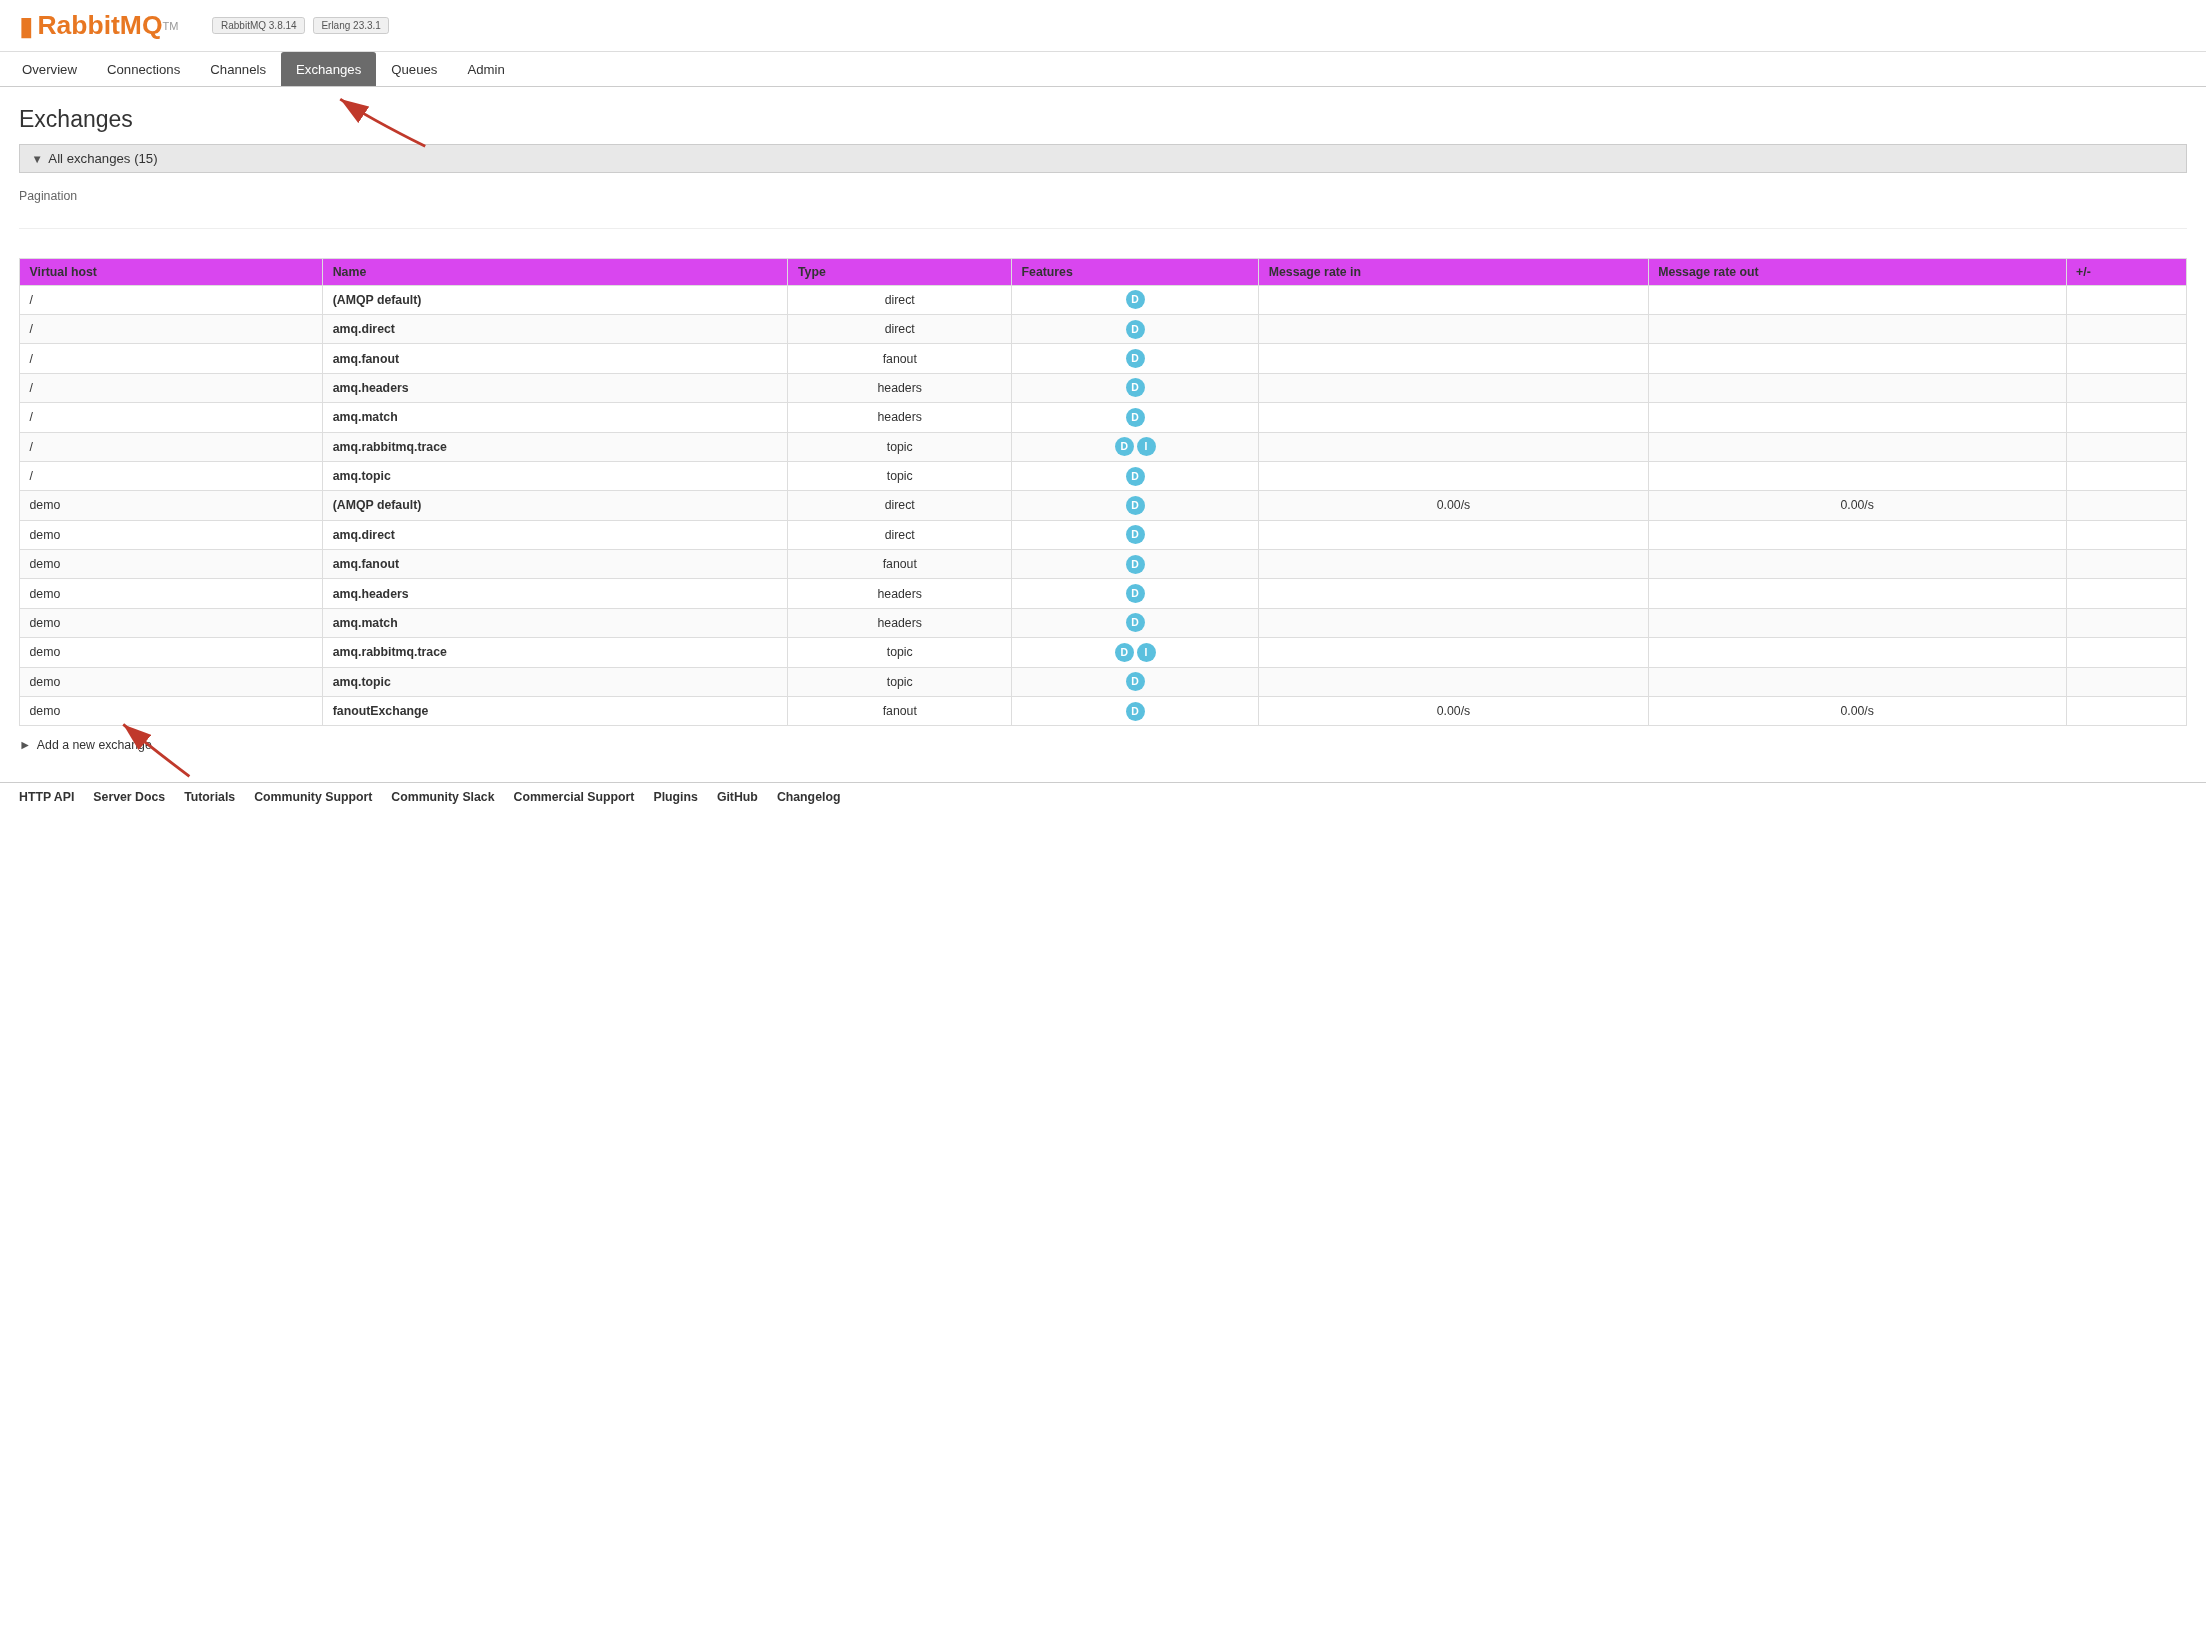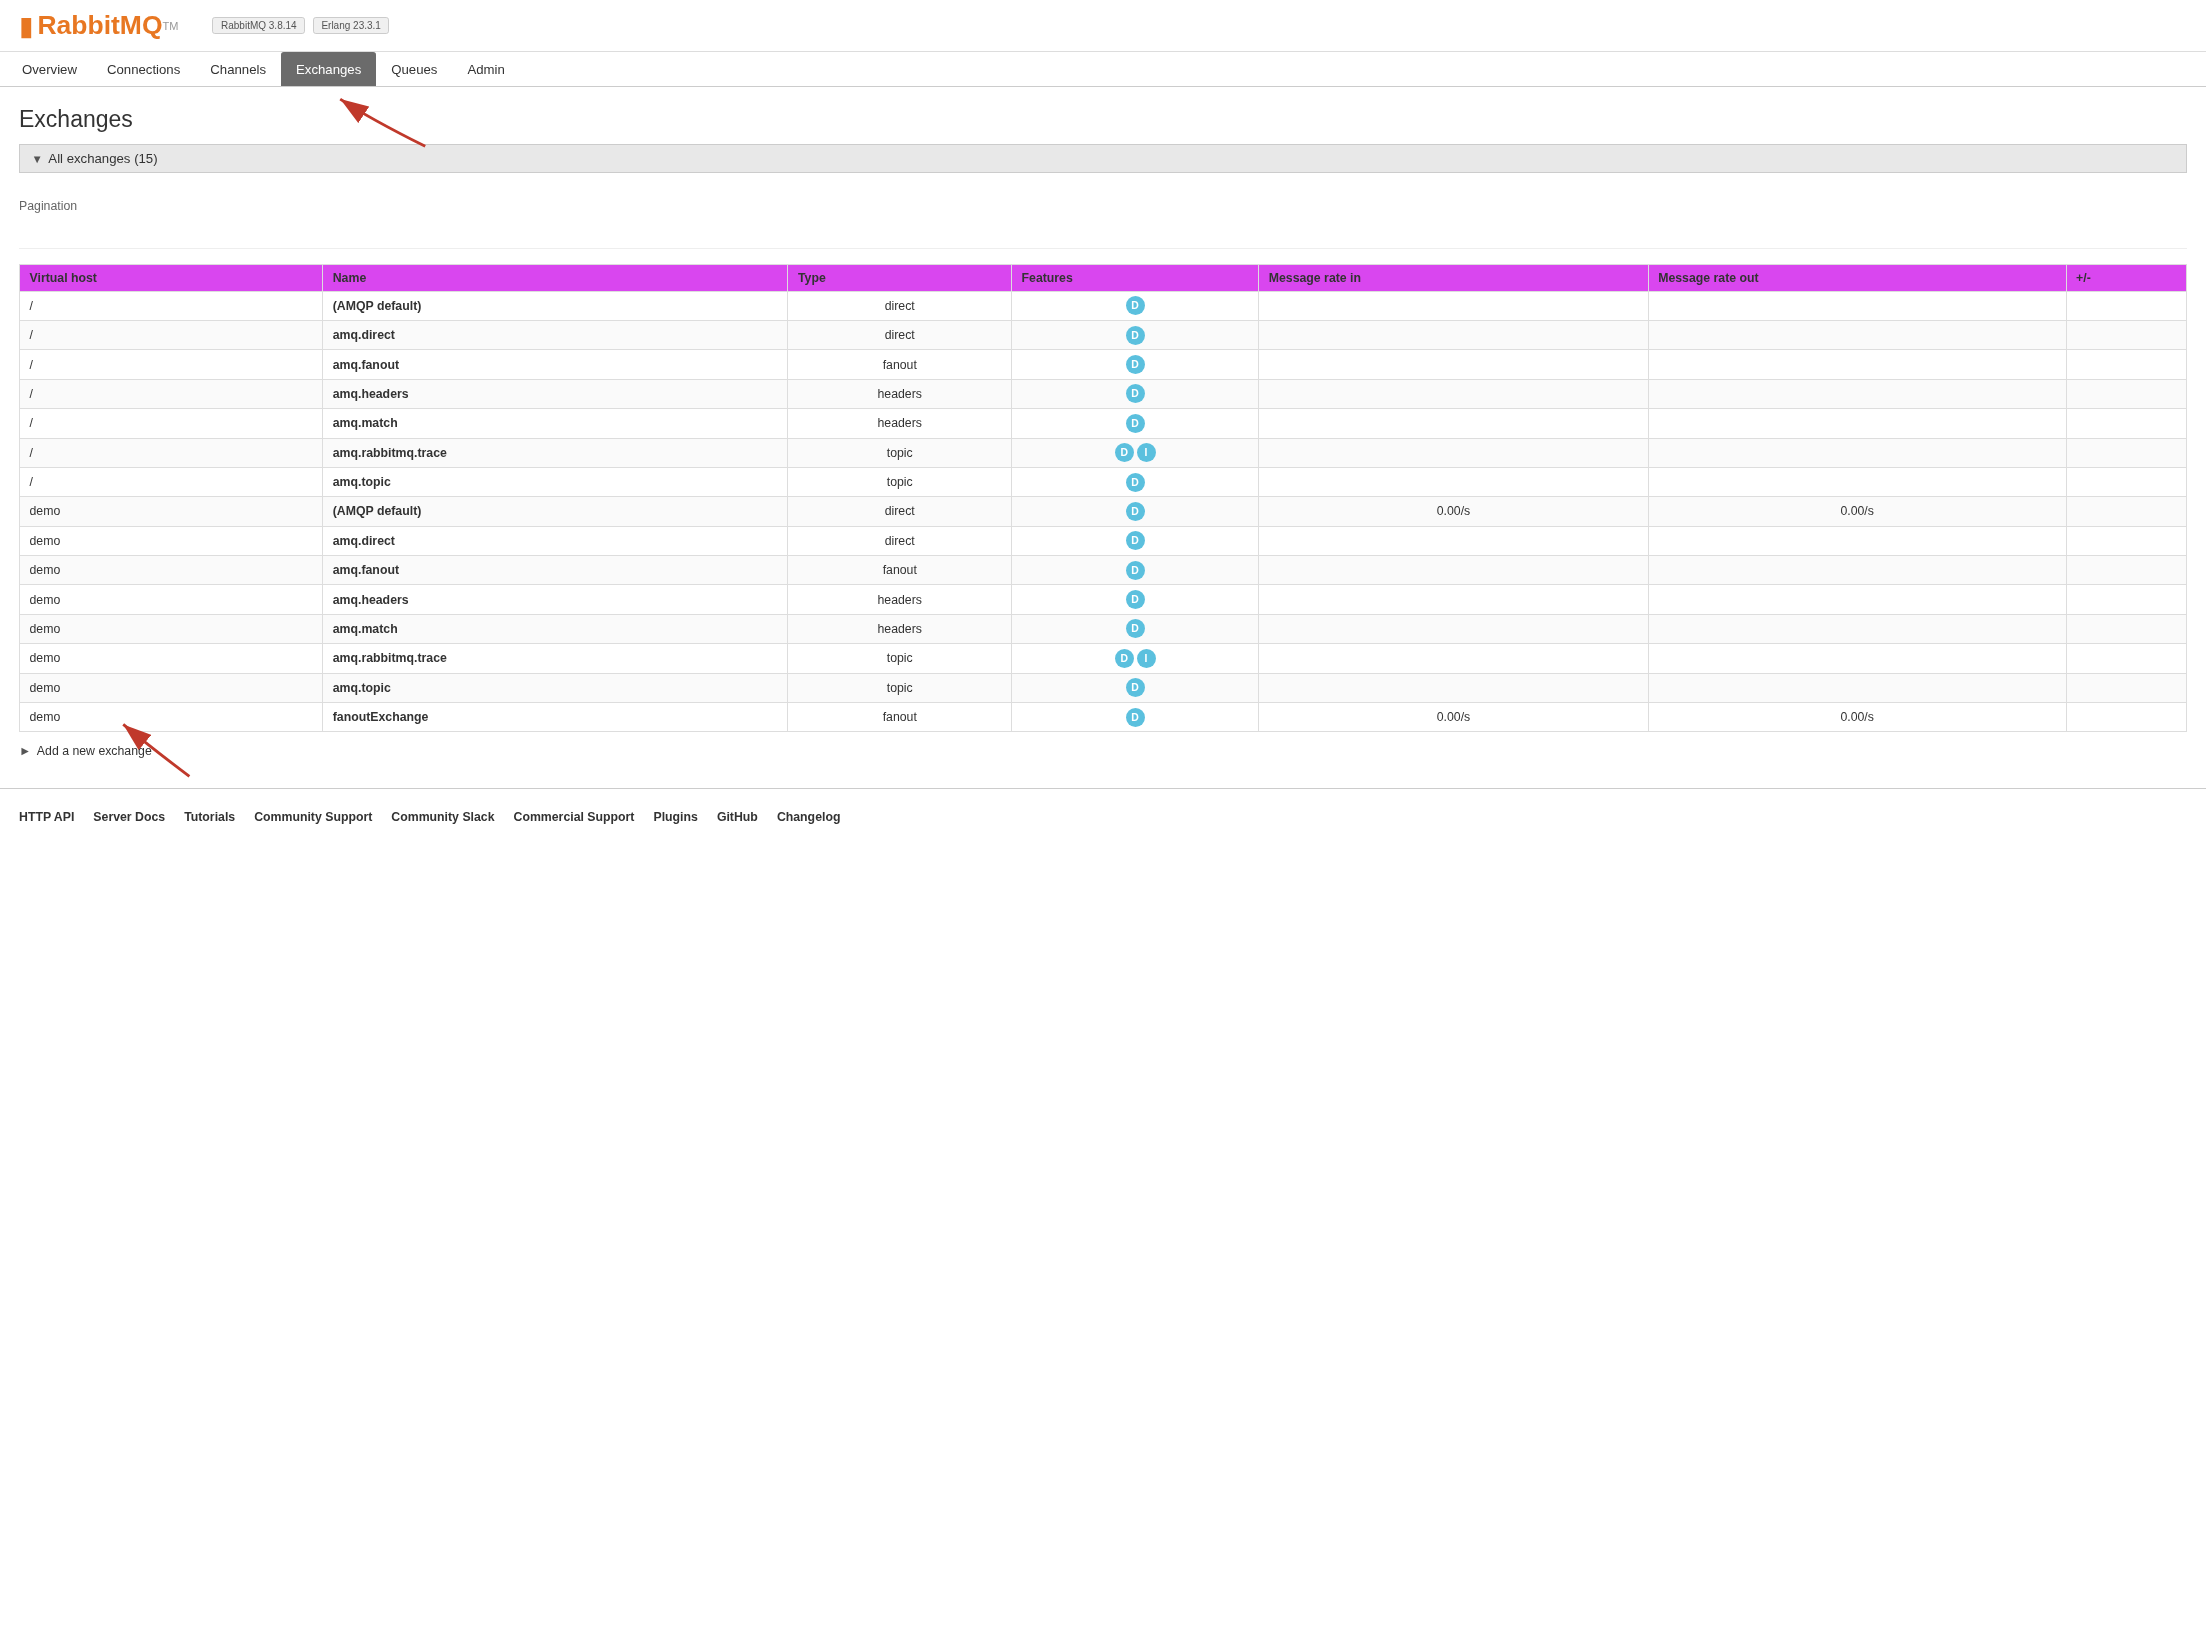--- a/index.html
+++ b/index.html
@@ -20,21 +20,21 @@
 
     
     .content { padding: 19px 19px; }
     .page-title { font-size: 23px; font-weight: normal; color: #333; margin-bottom: 11.4px; }
 
     
     .section-header { background: #e8e8e8; padding: 5.7px 11.4px; border: 0.9px solid #ccc; display: flex; align-items: center; cursor: pointer; margin-bottom: 0; }
     .section-header .arrow { margin-right: 5.7px; color: #555; font-size: 11.4px; }
 
     
-    .pagination-section { padding: 26px 0; border-bottom: 0.9px solid #eee; margin-bottom: 15px; }
+    .pagination-section { padding: 16px 0; border-bottom: 0.9px solid #eee; margin-bottom: 29px; }
     .pagination-label { color: #666; font-size: 12.3px; margin-bottom: 9.5px; }
     .pagination-controls { display: flex; align-items: center; gap: 7.6px; font-size: 12.3px; }
     .pagination-controls select { padding: 1.9px 3.8px; border: 0.9px solid #ccc; font-size: 12.3px; }
     .filter-input { padding: 2.8px 5.7px; border: 0.9px solid #ccc; width: 151px; font-size: 12.3px; }
     .regex-label { display: flex; align-items: center; gap: 3.8px; font-size: 12.3px; }
     .regex-label input { margin: 0; }
     .help-icon { display: inline-flex; align-items: center; justify-content: center; width: 15px; height: 15px; background: #999; color: #fff; border-radius: 50%; font-size: 9.5px; cursor: pointer; }
 
     
     .exchanges-table { width: 100%; border-collapse: collapse; font-size: 12.3px; }
@@ -48,21 +48,21 @@
 
     .feature-badge { display: inline-flex; align-items: center; justify-content: center; width: 19px; height: 19px; border-radius: 50%; font-size: 10.4px; font-weight: bold; color: #fff; }
     .badge-d { background: #5bc0de; }
     .badge-i { background: #5bc0de; margin-left: 2.8px; }
 
     
     .add-exchange { padding: 11.4px 0; display: flex; align-items: center; gap: 5.7px; cursor: pointer; color: #333; font-size: 12.3px; }
     .add-exchange .arrow { color: #555; }
 
     
-    .footer { border-top: 1.9px solid #ccc; padding: 21px 19px; display: flex; gap: 19px; flex-wrap: wrap; }
+    .footer { border-top: 1.9px solid #ccc; padding: 7px 19px; display: flex; gap: 19px; flex-wrap: wrap; }
     .footer a { font-size: 12.3px; color: #333; text-decoration: none; font-weight: bold; }
 
     
     .page-wrapper { position: relative; }
   </style>
 </head>
 <body>
 
 <div class="page-wrapper">
 

